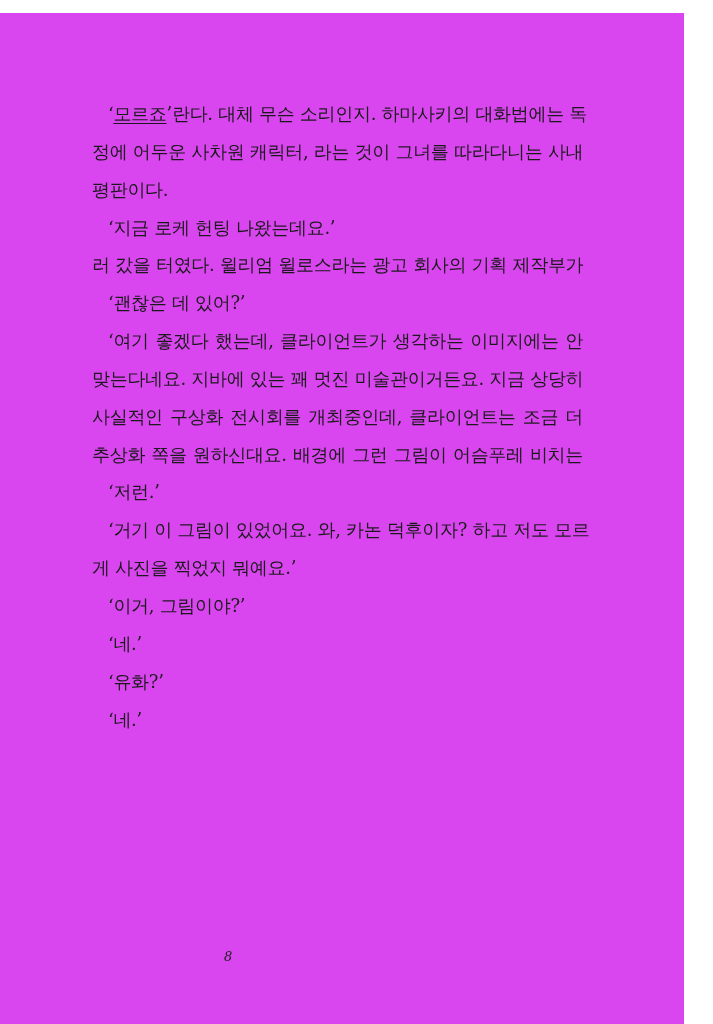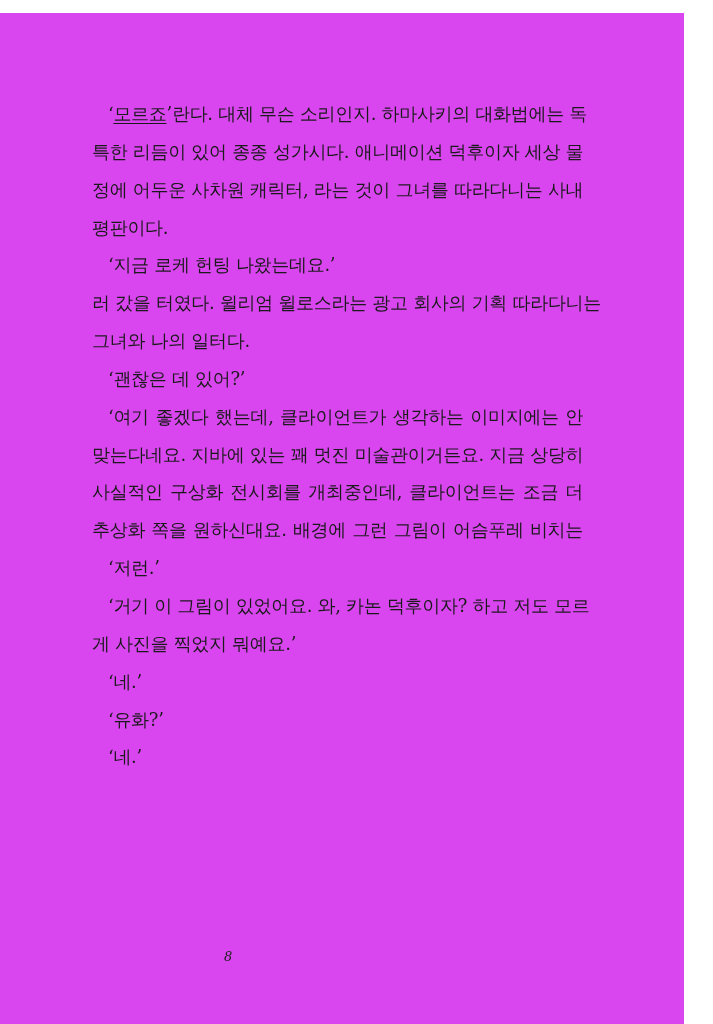--- a/index.html
+++ b/index.html
@@ -37,32 +37,31 @@
     font-size: 13px;
     color: #222;
   }
 </style>
 </head>
 <body>
 
 <div class="page">
   <div class="text-block">
     <span class="line indent short" style="text-align-last: justify;"><span>‘</span><span class="emph">모르죠</span><span>’란다. 대체 무슨 소리인지. 하마사키의 대화법에는 독</span></span>
-    <span class="line">특한 리듬이 있어 종종 성가시다. 애니메이션 덕후이자 세상 물</span>
     <span class="line">정에 어두운 사차원 캐릭터, 라는 것이 그녀를 따라다니는 사내</span>
     <span class="line short">평판이다.</span>
     <span class="line indent short">‘지금 로케 헌팅 나왔는데요.’</span>
-    <span class="line">러 갔을 터였다. 윌리엄 윌로스라는 광고 회사의 기획 따라다니는</span>
-    <span class="line short">그녀와 나의 일터다.</span>
+    <span class="line">러 갔을 터였다. 윌리엄 윌로스라는 광고 회사의 기획 제작부가</span>
     <span class="line indent short">‘괜찮은 데 있어?’</span>
     <span class="line indent">‘여기 좋겠다 했는데, 클라이언트가 생각하는 이미지에는 안</span>
     <span class="line">맞는다네요. 지바에 있는 꽤 멋진 미술관이거든요. 지금 상당히</span>
     <span class="line">사실적인 구상화 전시회를 개최중인데, 클라이언트는 조금 더</span>
     <span class="line">추상화 쪽을 원하신대요. 배경에 그런 그림이 어슴푸레 비치는</span>
     <span class="line indent short">‘저런.’</span>
     <span class="line indent">‘거기 이 그림이 있었어요. 와, 카논 덕후이자? 하고 저도 모르</span>
     <span class="line short">게 사진을 찍었지 뭐예요.’</span>
+    <span class="line indent short">‘이거, 그림이야?’</span>
     <span class="line indent short">‘네.’</span>
     <span class="line indent short">‘유화?’</span>
     <span class="line indent short">‘네.’</span>
   </div>
   <div class="page-number">8</div>
 </div>
 
 </body></html>

